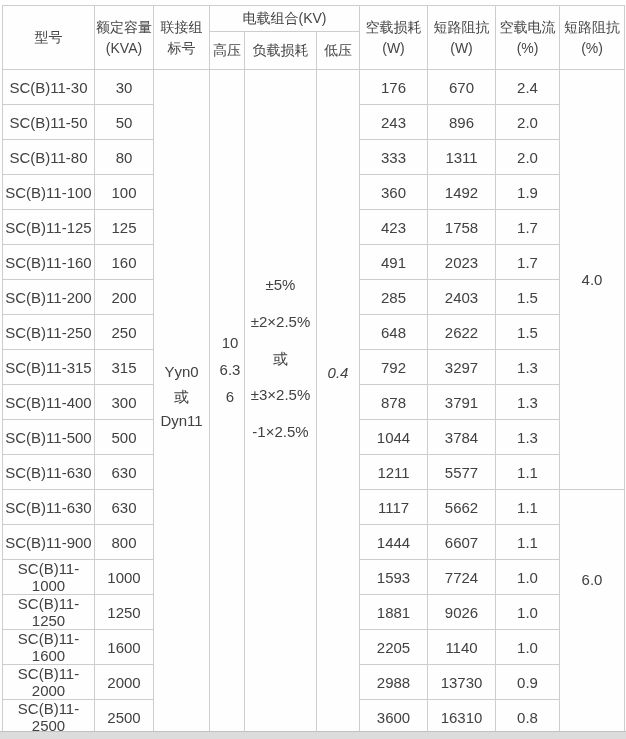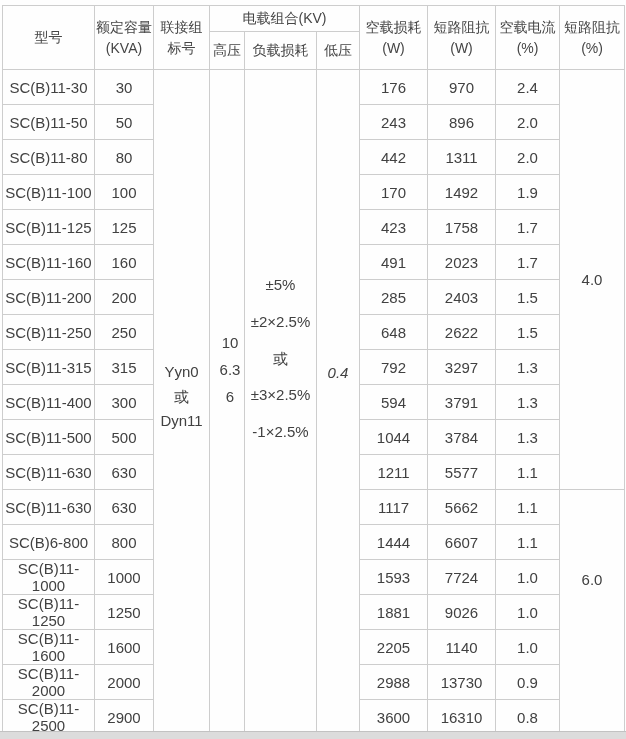--- a/index.html
+++ b/index.html
@@ -108,42 +108,42 @@
           <td class="merge-hv" rowspan="19"><span class="cellwrap">10
 6.3
 6</span></td>
           <td class="merge-tap" rowspan="19"><span class="cellwrap">±5%
 ±2×2.5%
 或
 ±3×2.5%
 -1×2.5%</span></td>
           <td class="merge-lv" rowspan="19"><span class="cellwrap">0.4</span></td>
           <td>176</td>
-          <td>970</td>
+          <td>670</td>
           <td>2.4</td>
           <td class="merge-imp1" rowspan="12"><span class="cellwrap">4.0</span></td>
         </tr>
         <tr>
           <td>SC(B)11-50</td>
           <td>50</td>
           <td>243</td>
           <td>896</td>
           <td>2.0</td>
         </tr>
         <tr>
           <td>SC(B)11-80</td>
           <td>80</td>
-          <td>442</td>
+          <td>333</td>
           <td>1311</td>
           <td>2.0</td>
         </tr>
         <tr>
           <td>SC(B)11-100</td>
           <td>100</td>
-          <td>170</td>
+          <td>360</td>
           <td>1492</td>
           <td>1.9</td>
         </tr>
         <tr>
           <td>SC(B)11-125</td>
           <td>125</td>
           <td>423</td>
           <td>1758</td>
           <td>1.7</td>
         </tr>
@@ -171,21 +171,21 @@
         <tr>
           <td>SC(B)11-315</td>
           <td>315</td>
           <td>792</td>
           <td>3297</td>
           <td>1.3</td>
         </tr>
         <tr>
           <td>SC(B)11-400</td>
           <td>300</td>
-          <td>594</td>
+          <td>878</td>
           <td>3791</td>
           <td>1.3</td>
         </tr>
         <tr>
           <td>SC(B)11-500</td>
           <td>500</td>
           <td>1044</td>
           <td>3784</td>
           <td>1.3</td>
         </tr>
@@ -198,21 +198,21 @@
         </tr>
         <tr>
           <td>SC(B)11-630</td>
           <td>630</td>
           <td>1117</td>
           <td>5662</td>
           <td>1.1</td>
           <td class="merge-imp2" rowspan="7"><span class="cellwrap">6.0</span></td>
         </tr>
         <tr>
-          <td>SC(B)6-800</td>
+          <td>SC(B)11-900</td>
           <td>800</td>
           <td>1444</td>
           <td>6607</td>
           <td>1.1</td>
         </tr>
         <tr>
           <td>SC(B)11-1000</td>
           <td>1000</td>
           <td>1593</td>
           <td>7724</td>
@@ -234,21 +234,21 @@
         </tr>
         <tr>
           <td>SC(B)11-2000</td>
           <td>2000</td>
           <td>2988</td>
           <td>13730</td>
           <td>0.9</td>
         </tr>
         <tr>
           <td>SC(B)11-2500</td>
-          <td>2900</td>
+          <td>2500</td>
           <td>3600</td>
           <td>16310</td>
           <td>0.8</td>
         </tr>
       </tbody>
   </table>
   <div class="bottom-strip"></div>
 </div>
 
 </body></html>

